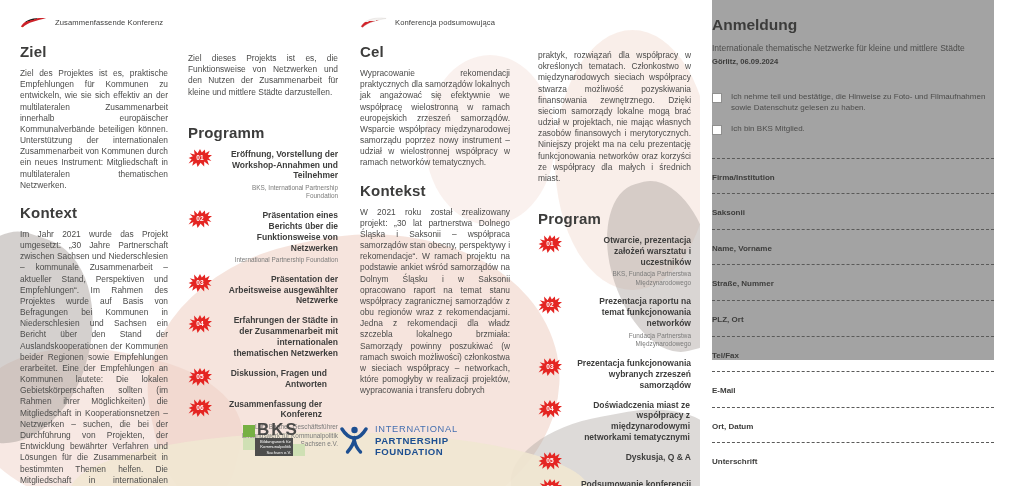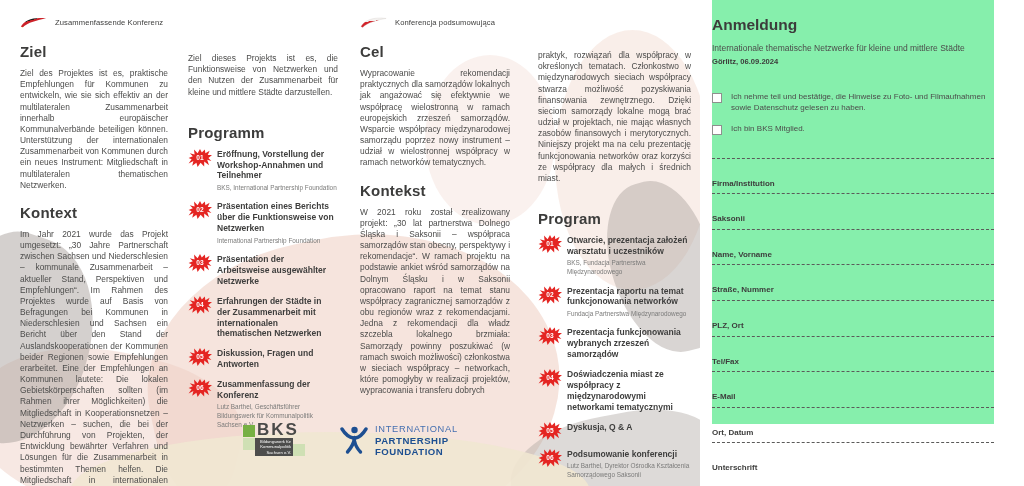--- a/index.html
+++ b/index.html
@@ -21,21 +21,21 @@
   #col4 { left:538px; top:50px; width:153px; }
 
   .lang-tag { display:flex; align-items:center; gap:8px; height:16px; }
   .lang-tag .tag-label { font-size:7.6px; font-weight:normal; color:#3c3c3b; letter-spacing:.1px; }
   .flag { width:27px; height:13px; flex:none; }
 
   h2.section { font-size:15px; font-weight:600; color:#3c3c3b; margin:13px 0 8px 0; letter-spacing:.2px; }
   #col2 h2.section, #col4 h2.section { margin-top:26px; }
   p.body { font-size:8.4px; line-height:1.33; color:#4c4c4b; text-align:justify; }
 
-  .prog-item { display:flex; gap:5px; margin-bottom:9px; }
+  .prog-item { display:flex; gap:15px; margin-bottom:9px;text-align:right; }
   .splat { width:24px; height:18px; flex:none; margin-top:0; }
   .pi-text { flex:1; }
   .pi-title { font-size:8.5px; font-weight:bold; color:#3e3e3d; line-height:1.28; }
   .pi-credit { font-size:6.4px; color:#7b7b7a; line-height:1.35; margin-top:2.5px; }
 
   
   .bks-logo { position:absolute; left:243px; top:423px; z-index:2; width:62px;text-align:right; }
   .bks-row { display:flex; align-items:flex-end; }
   .bks-sq { width:12px; height:12px; display:inline-block; }
   .bks-sq.g  { background:#76b043; }
@@ -43,30 +43,30 @@
   .bks-word { font-size:17px; font-weight:bold; color:#4a4a49; letter-spacing:2px; line-height:.8; margin-left:2px; }
   .bks-row2 { display:flex; margin-top:1px; }
   .bks-box { background:#4d4d4c; color:#fff; font-size:4.2px; line-height:1.25; padding:1.5px 2px; width:38px; }
 
   .ipf-logo { position:absolute; left:340px; top:424px; z-index:2; display:flex; gap:7px; align-items:center; }
   .ipf-text div { line-height:1.18; }
   .ipf-l1 { font-size:9.3px; color:#446fb0; letter-spacing:.7px; }
   .ipf-l2, .ipf-l3 { font-size:9.6px; font-weight:bold; color:#1d4f91; letter-spacing:.5px; }
 
   
-  .form-panel { position:absolute; left:712px; top:0; width:282px; height:424px; background:#86efac; z-index:3; }
+  .form-panel { position:absolute; left:712px; top:0; width:282px; height:360px; background:#a3a3a3; z-index:3; }
   .form-title { font-size:15.5px; font-weight:600; color:#3c3c3b; margin-top:16px; }
   .form-subtitle { font-size:8.5px; color:#4c4c4b; margin-top:9px; line-height:1.3; }
   .form-date { font-size:7.6px; font-weight:bold; color:#3c3c3b; margin-top:3px; }
   .cb-group { margin-top:26px; }
   .cb-row { display:flex; gap:9px; margin-bottom:10px; align-items:flex-start; }
   .cb-box { width:10px; height:10px; border:1px solid #8f8f8e; background:#fff; flex:none; margin-top:1px; }
   .cb-label { font-size:8px; color:#4c4c4b; line-height:1.35; }
   .fields { margin-top:23px; }
-  .field { height:35.6px; border-top:1px dashed #5a5a59; padding-top:20px; }
+  .field { height:35.6px; border-top:1px dashed #5a5a59; padding-top:14px; }
   .field-label { font-size:8px; font-weight:600; color:#3d3d3c; }
 </style>
 </head>
 <body>
 
 <div class="brochure">
 
   <div class="wm salmon" style="left:150px; top:235px; width:410px; height:310px; opacity:.55; border-radius:45% 55% 50% 50%; transform:rotate(-12deg);"></div>
   <div class="wm salmon" style="left:555px; top:30px; width:155px; height:260px; opacity:.35; border-radius:50%;"></div>
   <div class="wm salmon" style="left:425px; top:55px; width:130px; height:170px; opacity:.28; border-radius:50%;"></div>

